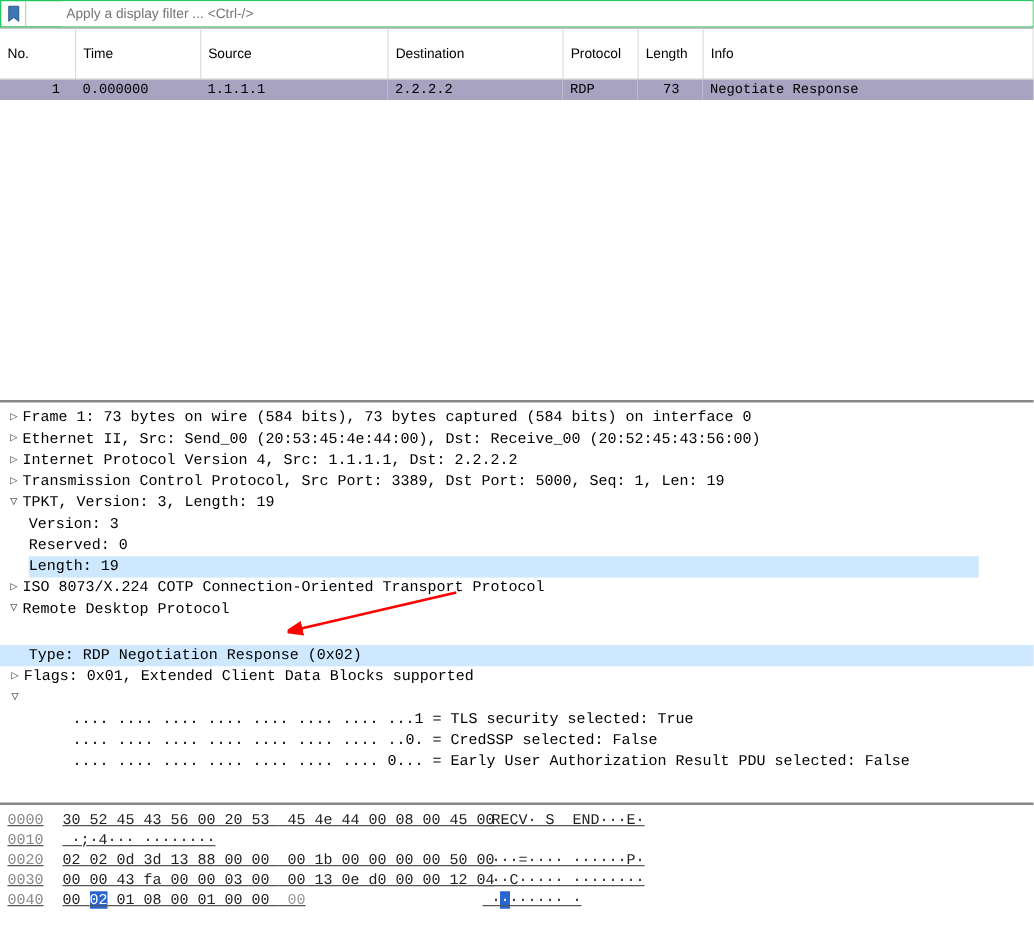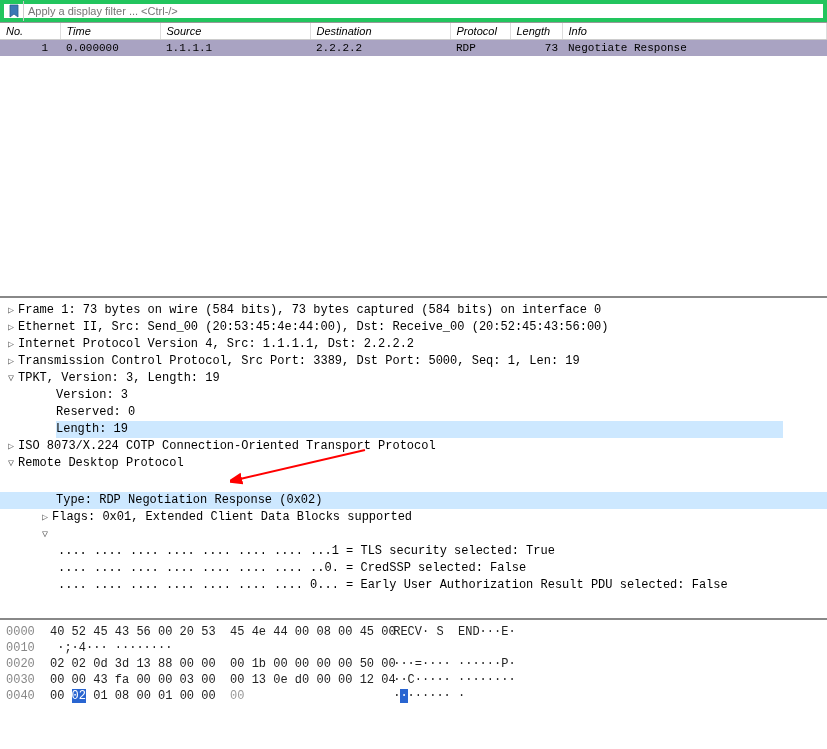--- a/index.html
+++ b/index.html
@@ -1,42 +1,42 @@
 <!DOCTYPE html>
 <html><head>
 <meta charset="utf-8">
 <style>
   * { box-sizing: border-box; margin: 0; padding: 0; }
   body { font-family: "Segoe UI", Tahoma, sans-serif; font-size: 11px; background: #fff; width: 827px; }
-  .filter-bar { display: flex; align-items: center; border: 4px solid #22c55e; height: 22px; }
+  .filter-bar { display: flex; align-items: center; border: 1px solid #22c55e; height: 22px; gap: 28px; }
   .filter-icon { width: 20px; height: 20px; display: flex; align-items: center; justify-content: center; border-right: 1px solid #ccc; }
   .filter-input { flex: 1; border: none; padding: 2px 4px; font-size: 11px; color: #888; outline: none; height: 100%; }
   .packet-list { border-top: 1px solid #999; }
   .packet-list table { width: 100%; border-collapse: collapse; table-layout: fixed; }
-  .packet-list th { text-align: left; font-weight: normal; padding: 2px 6px; border-right: 1px solid #ddd; border-bottom: 1px solid #ccc; background: #fff; font-size: 11px; cursor: pointer; font-style: italic; }
+  .packet-list th { text-align: left; font-weight: normal; padding: 14px 6px; border-right: 1px solid #ddd; border-bottom: 1px solid #ccc; background: #fff; font-size: 11px; cursor: pointer; }
   .packet-row td { padding: 2px 6px; font-size: 11px; font-family: "Consolas","Courier New",monospace; }
   .packet-row.selected { background: #a9a3c2; }
   .col-no { width: 60px; text-align: right; padding-right: 12px !important;}
   .col-time { width: 100px; }
   .col-source { width: 150px; }
   .col-dest { width: 140px; }
   .col-proto { width: 60px; }
-  .col-len { width: 52px; text-align: right; padding-right:4px !important;}
+  .col-len { width: 52px; text-align: center; padding-right:4px !important;}
   .packet-list-body { height: 240px; }
   .details-pane { border-top: 2px solid #888; padding: 4px 0; font-family: "Consolas","Courier New",monospace; font-size: 12px; line-height: 17px; position: relative; }
   .tree-row { display: flex; align-items: center; padding: 0 4px; white-space: pre; }
   .tree-row.clickable { cursor: pointer; }
   .chevron { width: 14px; display: inline-block; text-align: center; color: #666; font-size:10px;}
-  .indent-1 { padding-left: 56px; }
+  .indent-1 { padding-left: 23px; }
   .indent-2 { padding-left: 58px; }
   .highlight { background: #cde8ff; display: inline-block; width: calc(100% - 40px); }
   .selected-field { background: #cde8ff; margin-top: 20px; }
   .arrow-svg { position: absolute; pointer-events:none; }
   .hex-pane { border-top: 2px solid #888; padding: 4px 6px; font-family: "Consolas","Courier New",monospace; font-size: 12px; line-height: 16px; color:#555;}
-  .hex-row { display:flex; white-space: pre; }
+  .hex-row { display:flex; white-space: pre; text-decoration: underline; }
   .hex-offset { width: 44px; color:#888;}
   .hex-bytes { width: 336px; color:#222;}
   .hex-bytes-b { color:#222;}
   .hex-ascii { color:#222; }
   .hex-hl { background:#2965d1; color:#fff;text-align:right; }
   .hex-dim { color:#999;}
   .ascii-hl { background:#2965d1; color:#fff;}
 </style>
 </head>
 <body>
@@ -100,18 +100,18 @@
         <marker id="ah" markerWidth="8" markerHeight="8" refX="1" refY="3" orient="auto">
           <path d="M0,0 L0,6 L8,3 z" fill="red"></path>
         </marker>
       </defs>
     <line x1="135" y1="4" x2="10" y2="33" stroke="red" stroke-width="2" marker-end="url(#ah)"></line>
   </svg>
   <div style="height:20px"></div>
 </div>
 
 <div class="hex-pane">
-  <div class="hex-row"><span class="hex-offset">0000</span><span class="hex-bytes"><span>40 52 45 43 56 00 20 53 </span><span class="hex-bytes-b"> 45 4e 44 00 08 00 45 00</span></span><span class="hex-ascii"> RECV· S  END···E·</span></div>
+  <div class="hex-row"><span class="hex-offset">0000</span><span class="hex-bytes"><span>30 52 45 43 56 00 20 53 </span><span class="hex-bytes-b"> 45 4e 44 00 08 00 45 00</span></span><span class="hex-ascii"> RECV· S  END···E·</span></div>
   <div class="hex-row"><span class="hex-offset">0010</span><span class="hex-ascii"> ·;·4··· ········</span></div>
   <div class="hex-row"><span class="hex-offset">0020</span><span class="hex-bytes"><span>02 02 0d 3d 13 88 00 00 </span><span class="hex-bytes-b"> 00 1b 00 00 00 00 50 00</span></span><span class="hex-ascii"> ···=···· ······P·</span></div>
   <div class="hex-row"><span class="hex-offset">0030</span><span class="hex-bytes"><span>00 00 43 fa 00 00 03 00 </span><span class="hex-bytes-b"> 00 13 0e d0 00 00 12 04</span></span><span class="hex-ascii"> ··C····· ········</span></div>
   <div class="hex-row"><span class="hex-offset">0040</span><span class="hex-bytes"><span>00 </span><span class="hex-hl">02</span><span> 01 08 00 01 00 00 </span><span class="hex-bytes-b hex-dim"> 00</span></span><span class="hex-ascii"><span> ·</span><span class="ascii-hl">·</span><span>······ ·</span></span></div>
 </div>
 
 </body></html>

